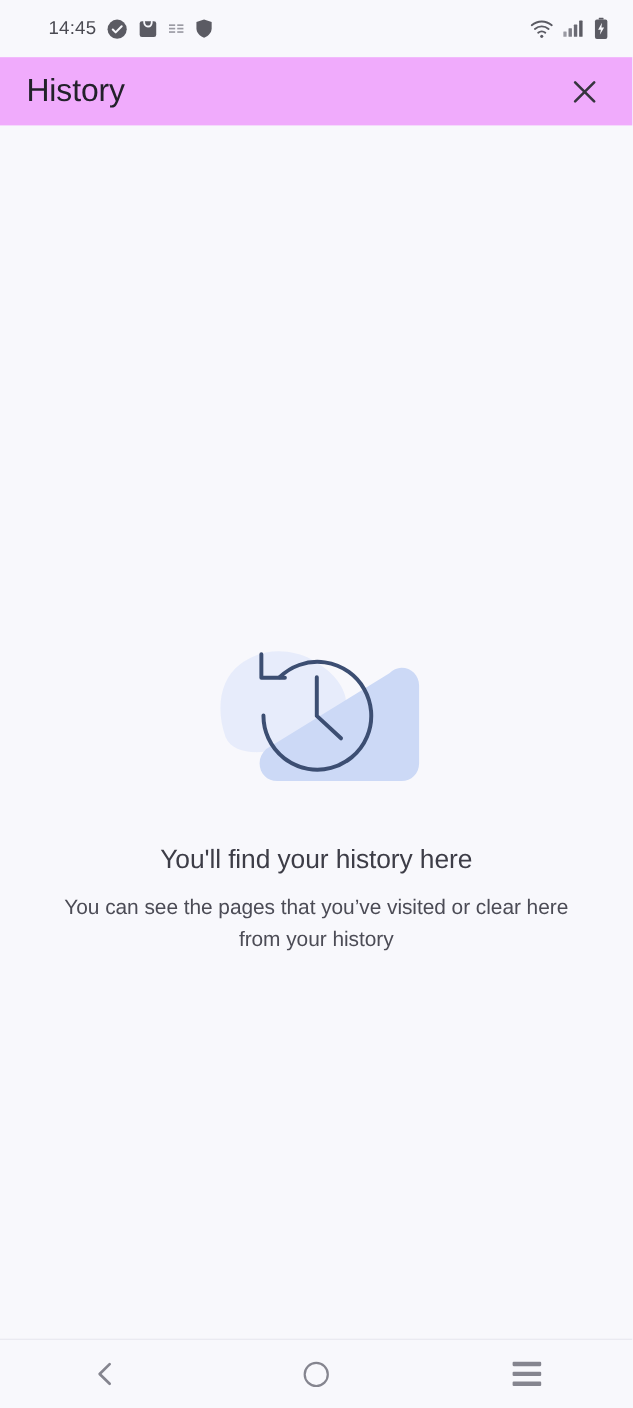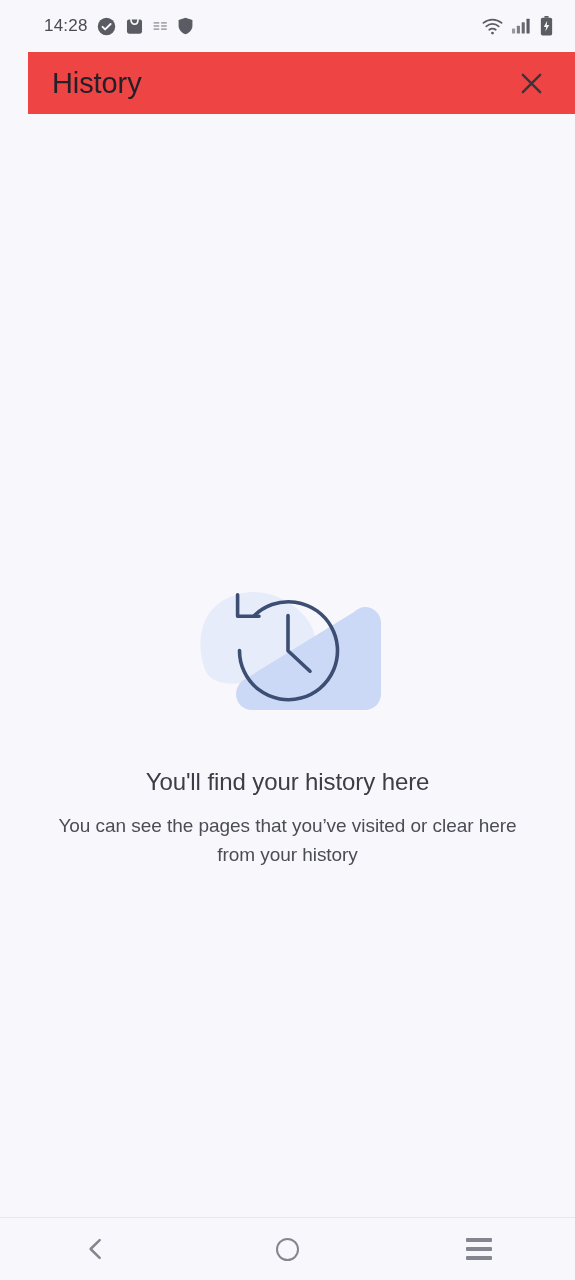--- a/index.html
+++ b/index.html
@@ -37,22 +37,21 @@
     display:flex; align-items:center; gap:9px;
   }
   .sicon { display:block; }
 
   
   .header {
     flex:0 0 62px;
     display:flex;
     align-items:center;
     padding:0 20px 0 24px;
-    background:#ef4444;
-    margin-left:28px;
+    background:#f0abfc;
   }
   .page-title {
     font-size:29px;
     color:#22212a;
     font-weight:400;
     letter-spacing:-0.1px;
     line-height:1;
   }
   .close-btn {
     margin-left:auto;
@@ -125,21 +124,21 @@
     border-radius:50%;
   }
 </style>
 </head>
 <body>
 
 <div class="screen">
 
   <div class="statusbar">
     <div class="status-left">
-      <span class="status-time">14:28</span>
+      <span class="status-time">14:45</span>
 
       <svg class="sicon" width="19" height="19" viewBox="0 0 24 24">
         <circle cx="12" cy="12" r="11" fill="#5b5b63"></circle>
         <path d="M7 12.4l3.3 3.3L17.2 8.8" fill="none" stroke="#f8f8fc" stroke-width="2.4" stroke-linecap="round" stroke-linejoin="round"></path>
       </svg>
 
       <svg class="sicon" width="19" height="19" viewBox="0 0 24 24">
         <rect x="2.5" y="3" width="19" height="18" rx="2.6" fill="#5b5b63"></rect>
         <path d="M7.6 3.4c0 3.4 1.9 5.6 4.4 5.6s4.4-2.2 4.4-5.6" fill="none" stroke="#f8f8fc" stroke-width="2.1" stroke-linecap="round"></path>
       </svg>

